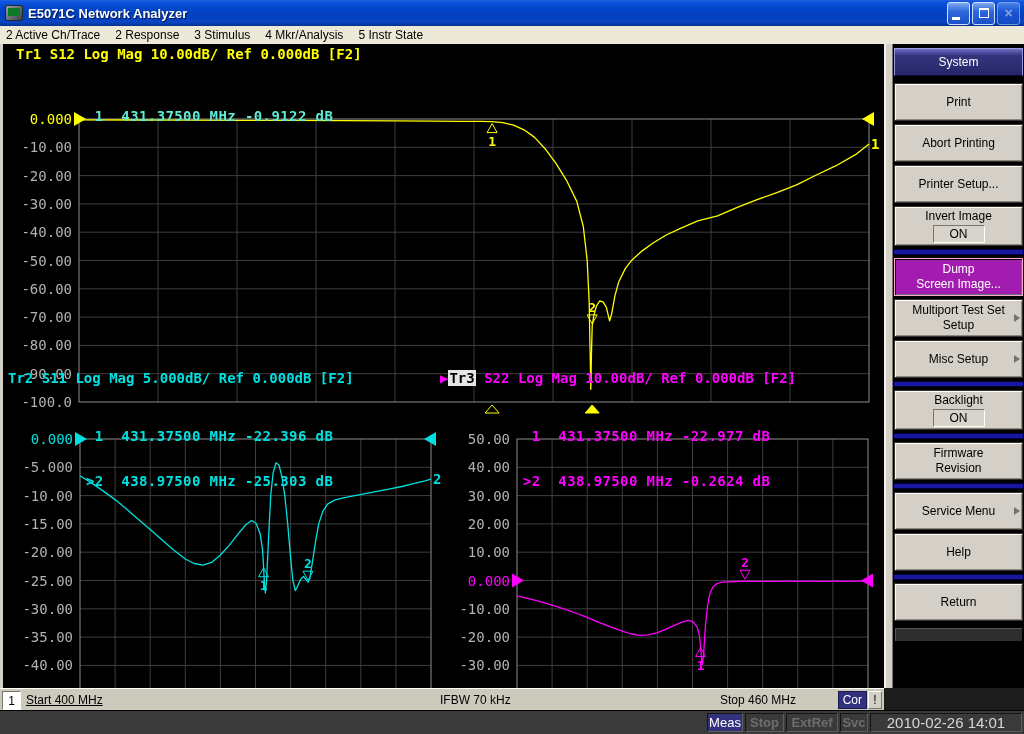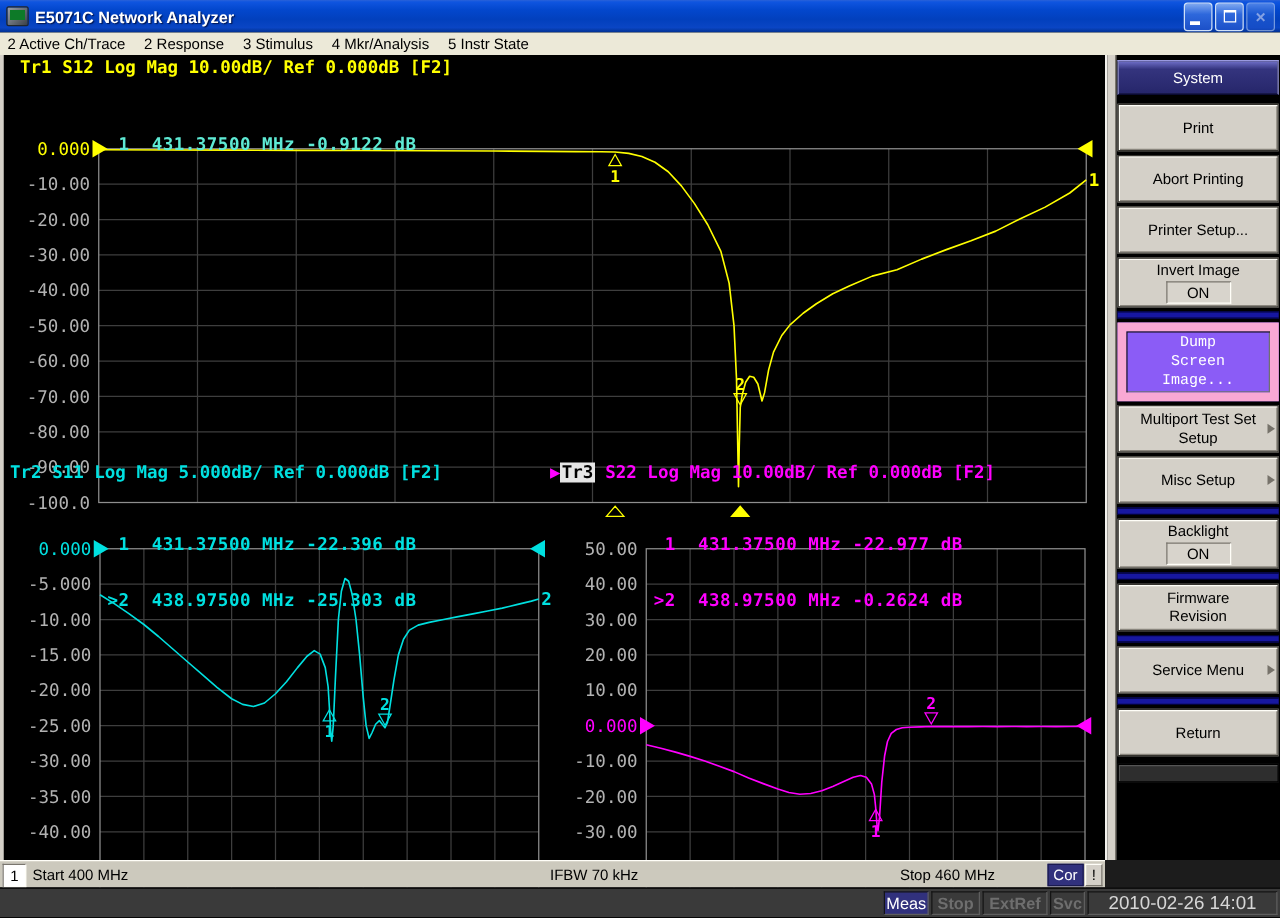--- a/index.html
+++ b/index.html
@@ -40,36 +40,36 @@
   .sidebar{position:absolute;left:884px;top:44px;width:140px;height:644px;background:#000;
     border-left:2px solid #f2f1ec;box-sizing:border-box;}
   .sidebar-strip{position:absolute;left:0;top:0;width:6px;height:100%;background:#d4d0c8;border-right:1px solid #7a766e;}
   .sidebar-col{position:absolute;left:7px;top:0;width:131px;height:100%;padding-top:4px;box-sizing:border-box;}
   .sys-btn{height:26px;margin:0 1px 7px 1px;display:flex;align-items:center;justify-content:center;
     background:linear-gradient(180deg,#7070c8 0%,#34347e 25%,#26266a 100%);
     border:1px solid #9a9ae0;border-bottom-color:#0a0a30;color:#fff;font-size:12px;}
   .sbtn{min-height:38px;margin:0 1px 3px 1px;display:flex;flex-direction:column;align-items:center;justify-content:center;
     background:#d4d0c8;border:1px solid #35332e;box-shadow:inset 1px 1px 0 #fffef8,inset -1px -1px 0 #8a867e;
     color:#000;font-size:12px;line-height:15px;text-align:center;position:relative;padding:2px 4px;box-sizing:border-box;}
-  .sbtn.pressed{background:#8b5cf6;color:#fff;border:7px solid #f9a8d4;
-    box-shadow:inset 1px 1px 0 #0a0a0a,inset -1px -1px 0 #707070;font-family:Liberation Mono, monospace;}
+  .sbtn.pressed{background:#a21caf;color:#fff;border:1px solid #f9a8d4;
+    box-shadow:inset 1px 1px 0 #0a0a0a,inset -1px -1px 0 #707070;}
   .toggle-box{margin-top:1px;padding:0 16px;border:1px solid;border-color:#7a766e #fffef8 #fffef8 #7a766e;
     background:#d8d4cc;line-height:16px;}
   .sub-arrow{position:absolute;right:2px;top:50%;margin-top:-4px;width:0;height:0;
     border-left:6px solid #76726a;border-top:4px solid transparent;border-bottom:4px solid transparent;}
   .sep{height:4px;background:#1717a0;border-top:1px solid #02023a;border-bottom:1px solid #02023a;margin:1px 1px 3px 1px;}
   .end-stub{height:13px;margin:6px 1px 0 1px;background:#2e2e2e;border:1px solid #000;
     box-shadow:inset 1px 1px 0 #555;}
 
   
   .statusbar{position:absolute;left:0;top:688px;width:884px;height:22px;background:#ccc9bd;
     border-top:1px solid #fffef8;box-sizing:border-box;font-size:12px;color:#000;}
   .ch-box{position:absolute;left:2px;top:2px;width:17px;height:17px;background:#fff;
     border:1px solid;border-color:#7a766e #fffef8 #fffef8 #7a766e;display:flex;align-items:center;justify-content:center;}
-  .sb-start{position:absolute;left:26px;top:4px;}
+  .sb-start{position:absolute;left:26px;top:4px;text-decoration:underline;}
   .sb-ifbw{position:absolute;left:440px;top:4px;}
   .sb-stop{position:absolute;right:88px;top:4px;}
   .cor-badge{position:absolute;right:17px;top:2px;height:16px;padding:0 4px;background:#31317d;color:#fff;
     display:flex;align-items:center;border:1px solid #1a1a50;}
   .warn-box{position:absolute;right:2px;top:2px;width:12px;height:16px;background:#d4d0c8;
     border:1px solid;border-color:#fffef8 #7a766e #7a766e #fffef8;display:flex;align-items:center;justify-content:center;}
   .statusbar-fill{position:absolute;left:884px;top:688px;width:140px;height:22px;background:#1c1c1c;}
 
   
   .instrbar{position:absolute;left:0;top:710px;width:1024px;height:24px;background:#3a3a3a;border-top:1px solid #000;box-sizing:border-box;}
@@ -320,20 +320,23 @@
         <div class="sep"></div>
         <div class="sbtn">
           <div>Firmware</div>
           <div>Revision</div>
         </div>
         <div class="sep"></div>
         <div class="sbtn">
           <div>Service Menu</div>
           <span class="sub-arrow"></span>
         </div>
+        <div class="sbtn">
+          <div>Help</div>
+        </div>
         <div class="sep"></div>
         <div class="sbtn">
           <div>Return</div>
         </div>
         <div class="end-stub"></div>
       </div>
   </div>
 
   <div class="statusbar">
     <div class="ch-box">1</div>

